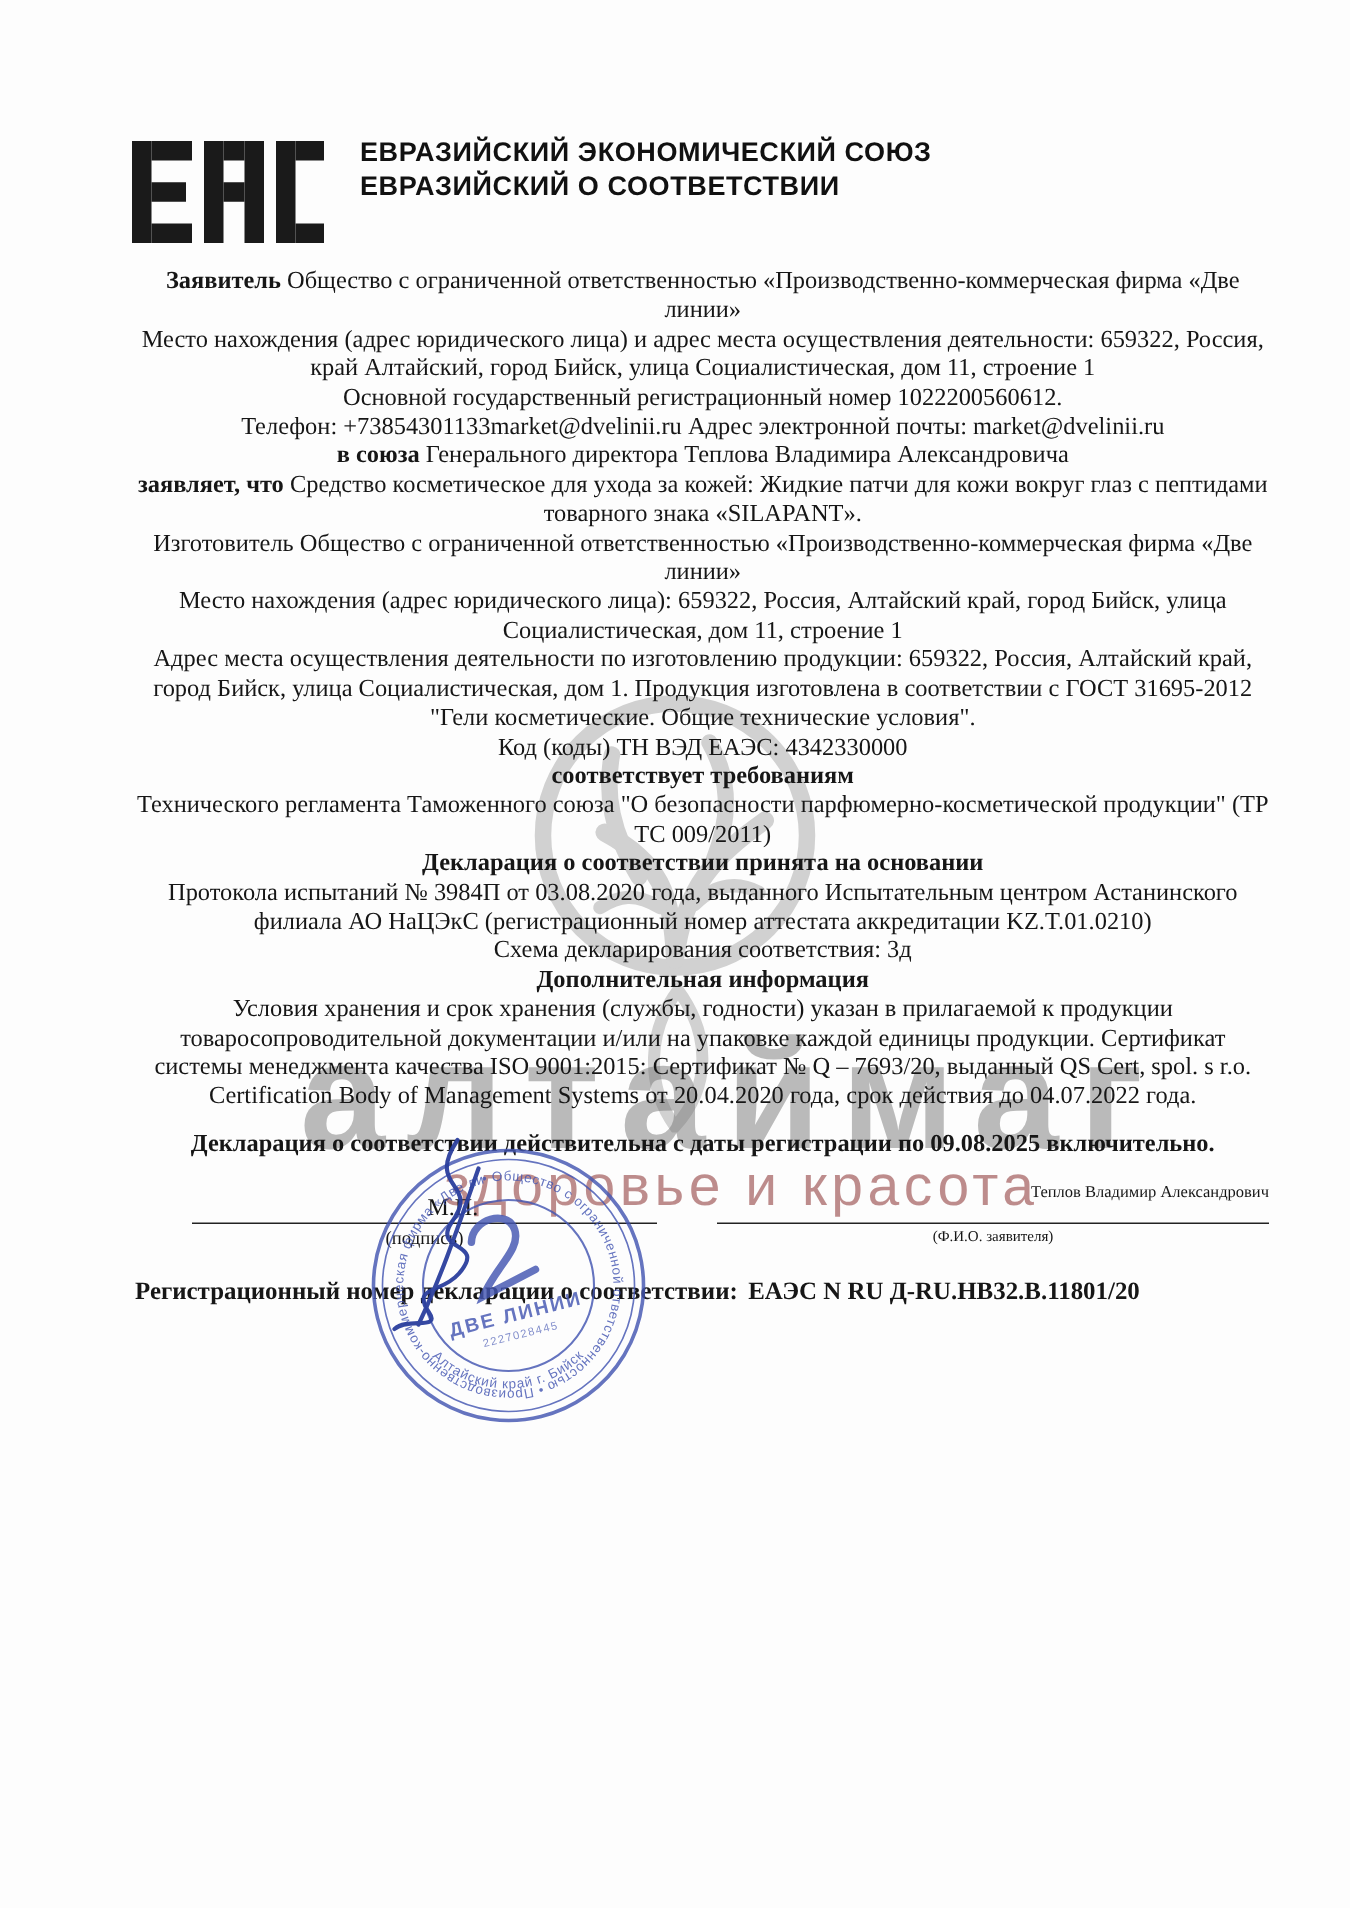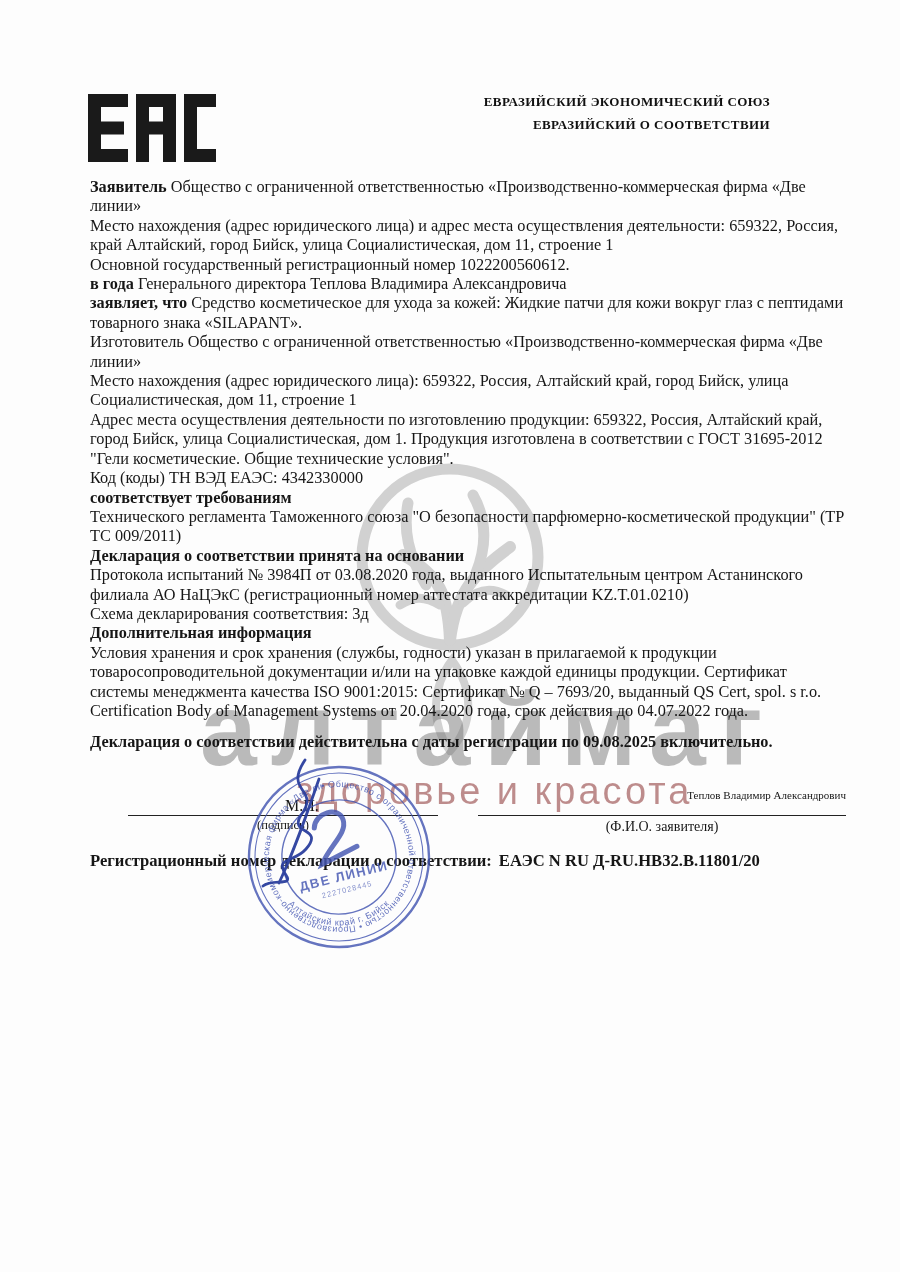--- a/index.html
+++ b/index.html
@@ -5,51 +5,51 @@
   html,body{margin:0;padding:0;background:#e9e9e9;}
   .page{
     position:relative;width:900px;height:1272px;margin:0 auto;
     background:#fdfdfd;overflow:hidden;
     font-family:"Liberation Serif", serif;color:#161616;
     box-shadow:0 0 4px rgba(0,0,0,.15);
   }
   
   .eac-logo{position:absolute;left:88px;top:94px;width:128px;height:68px;z-index:1;}
   .titles{
-    position:absolute;left:240px;top:90px;width:530px;text-align:right;z-index:1;
-    font-family:Liberation Serif, serif;font-weight:bold;
-    font-size:13px;line-height:23px;letter-spacing:.4px;color:#111;
+    position:absolute;left:240px;top:90px;width:530px;text-align:left;z-index:1;
+    font-family:Liberation Sans, sans-serif;font-weight:bold;
+    font-size:18px;line-height:23px;letter-spacing:.4px;color:#111;
   }
   
   .body-text{
     position:absolute;left:90px;top:177px;width:757px;z-index:1;
     font-size:16.3px;line-height:19.4px;
   }
-  .body-text p{margin:0;padding:0;}
+  .body-text p{margin:0;padding:0;text-align:center;}
   .body-text p.gap-top{margin-top:12px;}
   
   .wm{position:absolute;z-index:0;pointer-events:none;}
   .wm-logo{left:348px;top:455px;width:204px;height:300px;opacity:.40;}
   .wm-brand{
     left:200px;top:672px;width:660px;
     font-family:"Liberation Sans", sans-serif;font-weight:bold;
     font-size:102px;letter-spacing:14px;color:#737373;opacity:.48;white-space:nowrap;
   }
   .wm-tagline{
     left:296px;top:770px;
     font-family:"Liberation Sans", sans-serif;
     font-size:38px;letter-spacing:3px;color:#7f1d1d;opacity:.5;white-space:nowrap;
   }
   
   .sig-line{position:absolute;left:128px;top:815px;width:310px;border-top:1.6px solid #222;z-index:1;}
   .sig-caption{position:absolute;left:128px;top:818px;width:310px;text-align:center;font-size:12.5px;z-index:1;}
   .mp-label{position:absolute;left:285px;top:797px;font-size:16px;z-index:1;}
   .fio-line{position:absolute;left:478px;top:815px;width:368px;border-top:1.6px solid #222;z-index:1;}
   .fio-name{position:absolute;left:478px;top:789px;width:368px;text-align:right;font-size:11px;z-index:1;}
-  .fio-caption{position:absolute;left:478px;top:819px;width:368px;text-align:center;font-size:14px;z-index:1;}
+  .fio-caption{position:absolute;left:478px;top:819px;width:368px;text-align:center;font-size:10px;z-index:1;}
   .reg-line{position:absolute;left:90px;font-size:16.6px;font-weight:bold;z-index:1;white-space:nowrap;}
   .reg-number{top:851px;}
   .reg-date{top:877px;}
   .reg-line .val{margin-left:7px;margin-top:32px;}
   .reg-date .val{margin-left:11px;}
   
   .stamp{position:absolute;left:232px;top:750px;width:214px;height:214px;z-index:2;transform:rotate(-14deg);opacity:.82;}
   .signature-ink{position:absolute;left:243px;top:757px;width:115px;height:135px;z-index:3;opacity:.95;}
   .stamp text{font-family:"Liberation Sans", sans-serif;}
 </style>
@@ -87,21 +87,22 @@
 
   <div class="titles">
     <div>ЕВРАЗИЙСКИЙ ЭКОНОМИЧЕСКИЙ СОЮЗ</div>
     <div>ЕВРАЗИЙСКИЙ О СООТВЕТСТВИИ</div>
   </div>
 
   <div class="body-text">
     <p><b>Заявитель</b><span> Общество с ограниченной ответственностью «Производственно-коммерческая фирма «Две линии»</span></p>
     <p><span>Место нахождения (адрес юридического лица) и адрес места осуществления деятельности: 659322, Россия, край Алтайский, город Бийск, улица Социалистическая, дом 11, строение 1</span></p>
     <p><span>Основной государственный регистрационный номер 1022200560612.</span></p>
-    <p><b>в года</b><span> Генерального директора Теплова Владимира Александровича</span></p>
+    <p><span>Телефон: +73854301133market@dvelinii.ru Адрес электронной почты: market@dvelinii.ru</span></p>
+    <p><b>в союза</b><span> Генерального директора Теплова Владимира Александровича</span></p>
     <p><b>заявляет, что</b><span> Средство косметическое для ухода за кожей: Жидкие патчи для кожи вокруг глаз с пептидами товарного знака «SILAPANT».</span></p>
     <p><span>Изготовитель Общество с ограниченной ответственностью «Производственно-коммерческая фирма «Две линии»</span></p>
     <p><span>Место нахождения (адрес юридического лица): 659322, Россия, Алтайский край, город Бийск, улица Социалистическая, дом 11, строение 1</span></p>
     <p><span>Адрес места осуществления деятельности по изготовлению продукции: 659322, Россия, Алтайский край, город Бийск, улица Социалистическая, дом 1. Продукция изготовлена в соответствии с ГОСТ 31695-2012 "Гели косметические. Общие технические условия".</span></p>
     <p><span>Код (коды) ТН ВЭД ЕАЭС: 4342330000</span></p>
     <p><b>соответствует требованиям</b></p>
     <p><span>Технического регламента Таможенного союза "О безопасности парфюмерно-косметической продукции" (ТР ТС 009/2011)</span></p>
     <p><b>Декларация о соответствии принята на основании</b></p>
     <p><span>Протокола испытаний № 3984П от 03.08.2020 года, выданного Испытательным центром Астанинского филиала АО НаЦЭкС (регистрационный номер аттестата аккредитации KZ.T.01.0210)</span></p>
     <p><span>Схема декларирования соответствия: 3д</span></p>

